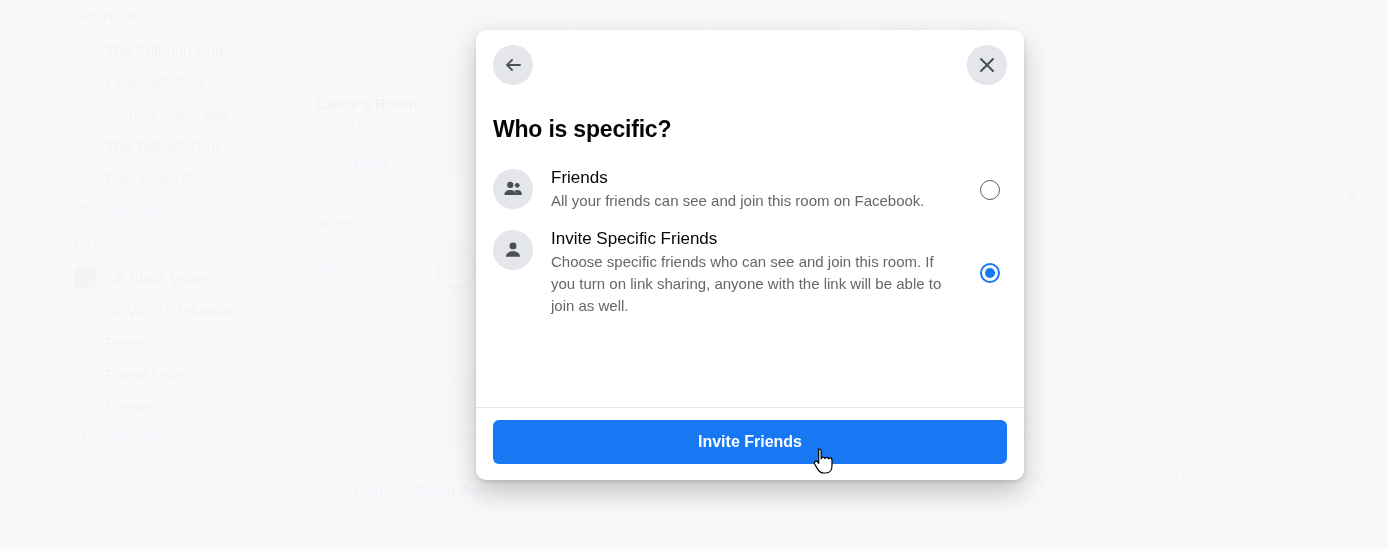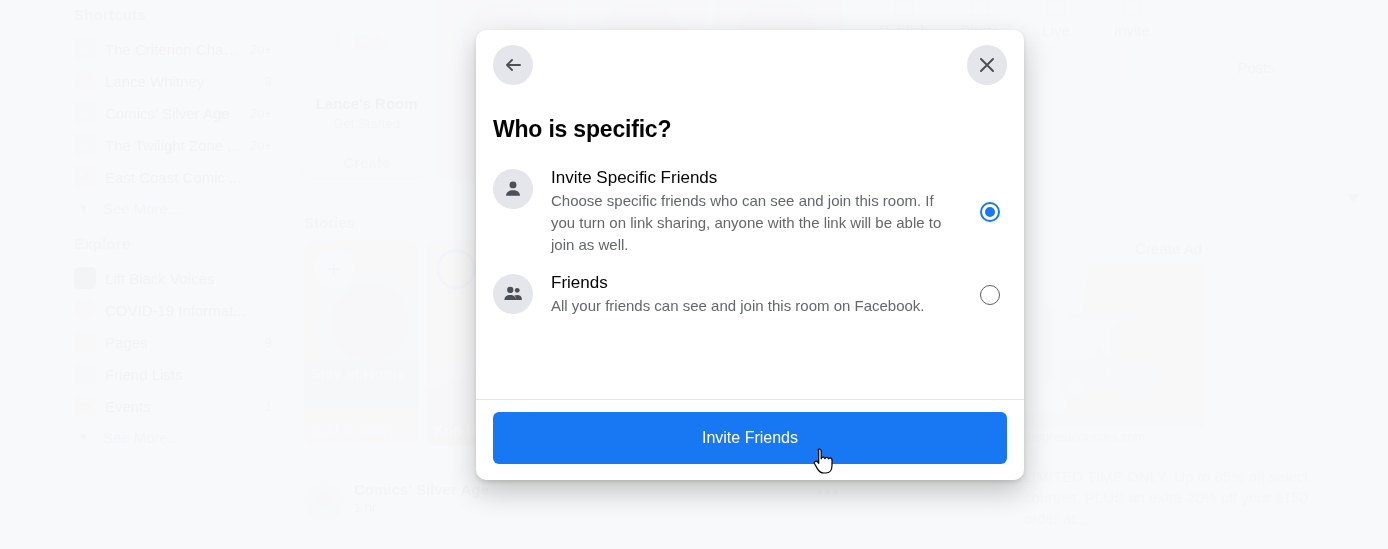--- a/index.html
+++ b/index.html
@@ -131,22 +131,22 @@
   .opt-txt { flex: 1; padding-left: 18px; padding-right: 14px; }
   .opt-title { font-size: 17px; color: #050505; line-height: 22px; }
   .opt-desc { font-size: 15px; color: #65676b; line-height: 22px; padding-top: 1px; }
   .radio-wrap { width: 34px; flex: none; display: flex; align-items: center; justify-content: center; align-self: center; }
   .radio { width: 20px; height: 20px; border-radius: 50%; border: 1.5px solid #5a5e66; background: #fff; }
   .radio.sel { border: 2px solid #1877f2; display: flex; align-items: center; justify-content: center; }
   .radio.sel::after { content: ""; width: 10px; height: 10px; border-radius: 50%; background: #1877f2; }
 
   .modal-foot { flex: none; border-top: 1px solid #e4e6eb; padding: 12px 17px 16px; }
   .primary-btn {
-    width: 100%; height: 52px; border: none; border-radius: 6px;
-    background: #1877f2; color: #fff; font-size: 16px; font-weight: normal;
+    width: 100%; height: 44px; border: none; border-radius: 6px;
+    background: #1877f2; color: #fff; font-size: 16px; font-weight: bold;
     font-family: "Liberation Sans", sans-serif; cursor: pointer;
   }
 
   
   .cursor { position: absolute; left: 812px; top: 447px; width: 22px; height: 28px; pointer-events: none; }
 </style>
 </head>
 <body>
 
 <div id="root">
@@ -344,50 +344,50 @@
         </svg>
       </button>
     </div>
 
     <div class="modal-body">
       <div class="modal-title">Who is specific?</div>
 
       <div class="opt-row">
         <div class="opt-ic">
           <svg width="22" height="22" viewBox="0 0 24 24" fill="#4b4f56">
-            <circle cx="12" cy="7.5" r="3.8"></circle>
-            <path d="M4.4 19.4c0-4 3.4-6 7.6-6s7.6 2 7.6 6z"></path>
-          </svg>
-        </div>
-        <div class="opt-txt">
-          <div class="opt-title">Invite Specific Friends</div>
-          <div class="opt-desc">Choose specific friends who can see and join this room. If you turn on link sharing, anyone with the link will be able to join as well.</div>
-        </div>
-        <div class="radio-wrap">
-          <div class="radio sel"></div>
-        </div>
-      </div>
-
-      <div class="opt-row">
-        <div class="opt-ic">
-          <svg width="22" height="22" viewBox="0 0 24 24" fill="#4b4f56">
             <circle cx="9" cy="7.5" r="3.4"></circle>
             <circle cx="16.6" cy="8" r="2.6"></circle>
             <path d="M2.6 18.5c0-3.6 2.9-5.4 6.4-5.4s6.4 1.8 6.4 5.4z"></path>
             <path d="M15.4 18.5c0-2.2-.8-3.8-2-4.8 1-.4 2.1-.6 3.2-.6 3 0 5 1.5 5 4.4v1z"></path>
           </svg>
         </div>
         <div class="opt-txt">
           <div class="opt-title">Friends</div>
           <div class="opt-desc">All your friends can see and join this room on Facebook.</div>
         </div>
         <div class="radio-wrap">
           <div class="radio"></div>
         </div>
       </div>
+
+      <div class="opt-row">
+        <div class="opt-ic">
+          <svg width="22" height="22" viewBox="0 0 24 24" fill="#4b4f56">
+            <circle cx="12" cy="7.5" r="3.8"></circle>
+            <path d="M4.4 19.4c0-4 3.4-6 7.6-6s7.6 2 7.6 6z"></path>
+          </svg>
+        </div>
+        <div class="opt-txt">
+          <div class="opt-title">Invite Specific Friends</div>
+          <div class="opt-desc">Choose specific friends who can see and join this room. If you turn on link sharing, anyone with the link will be able to join as well.</div>
+        </div>
+        <div class="radio-wrap">
+          <div class="radio sel"></div>
+        </div>
+      </div>
     </div>
 
     <div class="modal-foot">
       <button class="primary-btn">Invite Friends</button>
     </div>
   </div>
 
   <svg class="cursor" viewBox="0 0 22 28">
     <path d="M7 2 c1.4 0 2.2 1 2.2 2.3 v7.5 c.3-1.1 1-1.7 1.9-1.7 .9 0 1.6 .6 1.8 1.6 .3-.9 1-1.4 1.8-1.4 .9 0 1.6 .6 1.8 1.6 .4-.7 .9-1 1.6-1 1.1 0 1.9 .9 1.9 2.3 v5.3 c0 4.1-2.2 7.5-6 7.5 h-2.4 c-3.2 0-4.6-1.4-6.3-4.4 l-2.6-4.6 c-.6-1-.3-2.1 .7-2.6 .8-.4 1.7-.2 2.4 .7 l.9 1.2 V4.3 C6.7 3 5.6 2 7 2 z" fill="#ffffff" stroke="#000000" stroke-width="1.2" stroke-linejoin="round"></path>
   </svg>

